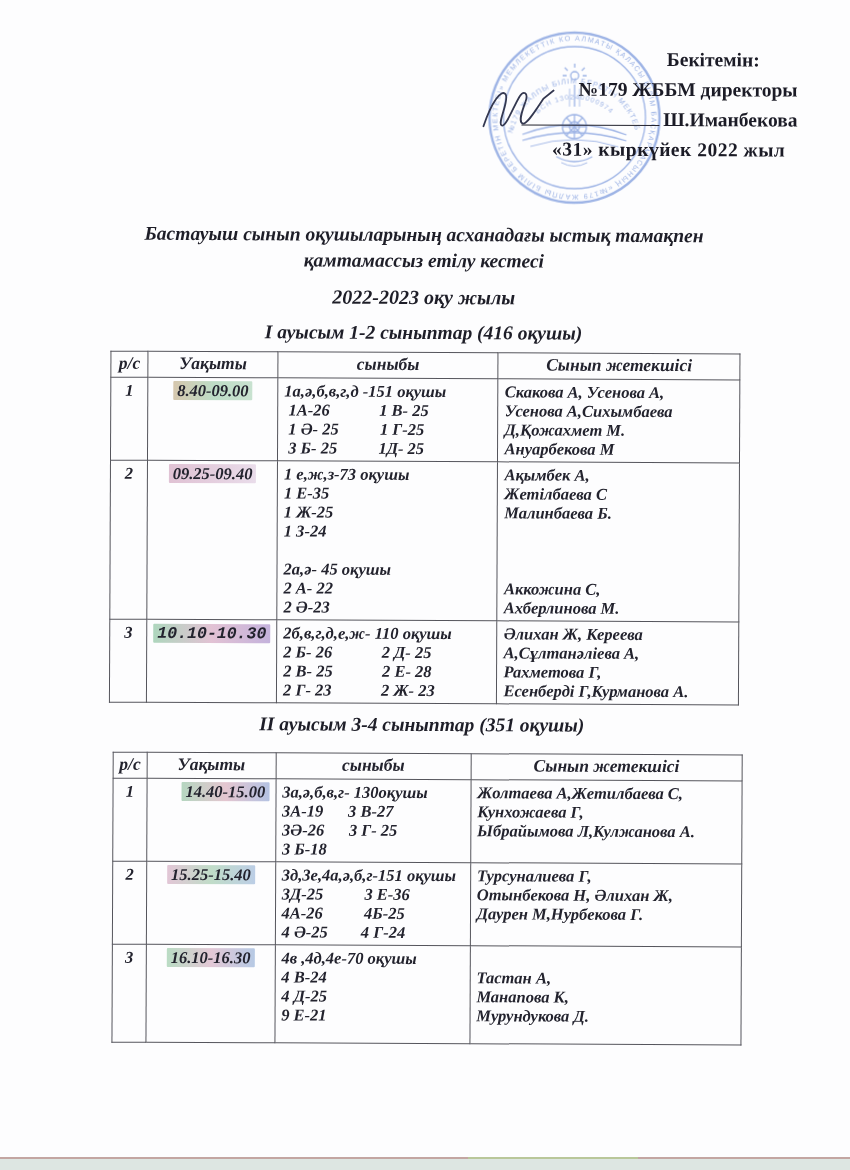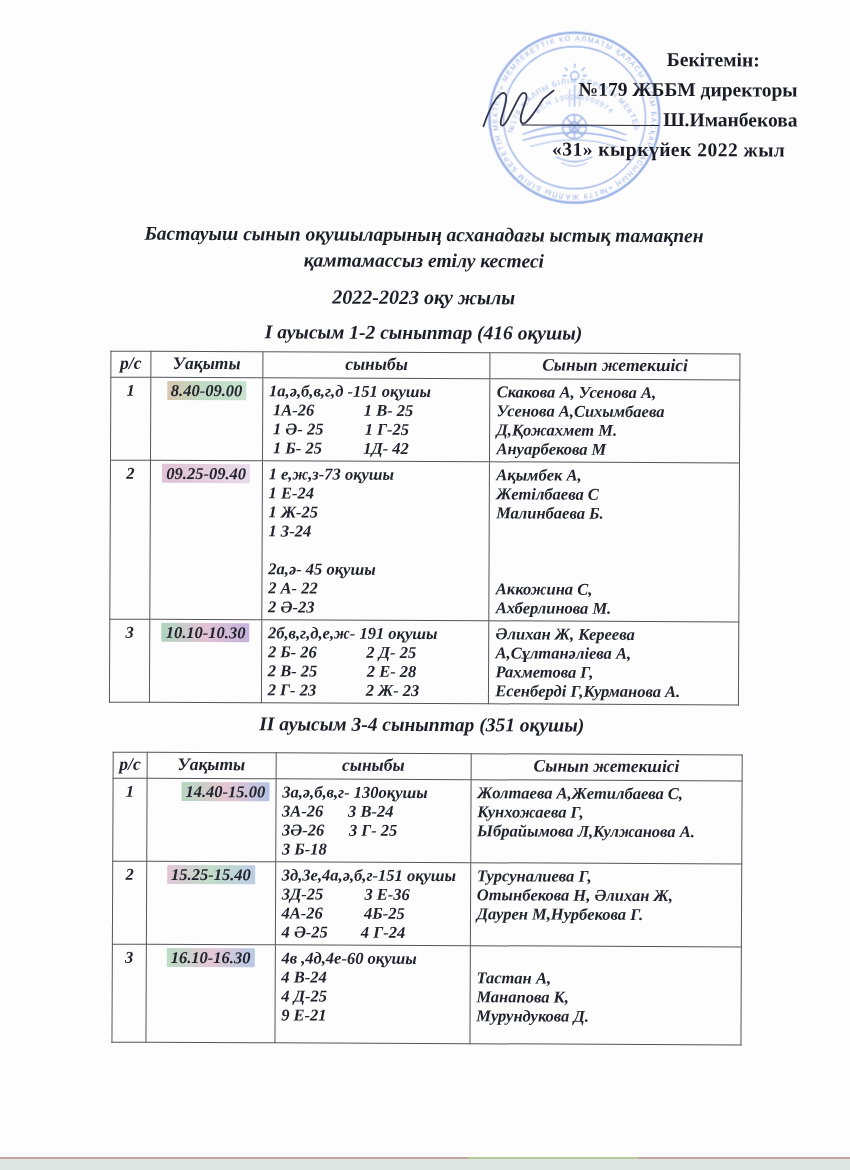--- a/index.html
+++ b/index.html
@@ -136,58 +136,58 @@
           </tr>
         </thead>
       <tbody>
           <tr>
             <td class="c-num">1</td>
             <td class="c-time"><span class="hl" style="background: linear-gradient(90deg, rgb(214, 199, 174) 0%, rgb(190, 220, 198) 50%, rgb(200, 226, 208) 100%);">8.40-09.00</span></td>
             <td class="c-classes">
               <div class="line">1а,ә,б,в,г,д -151 оқушы</div>
               <div class="line"> 1А-26            1 В- 25</div>
               <div class="line"> 1 Ә- 25          1 Г-25</div>
-              <div class="line"> 1 Б- 25          1Д- 42</div>
+              <div class="line"> 3 Б- 25          1Д- 25</div>
             </td>
             <td class="c-teachers">
               <div class="line">Скакова А, Усенова А,</div>
               <div class="line">Усенова А,Сихымбаева</div>
               <div class="line">Д,Қожахмет М.</div>
               <div class="line">Ануарбекова М</div>
             </td>
           </tr>
           <tr>
             <td class="c-num">2</td>
             <td class="c-time"><span class="hl" style="background: linear-gradient(90deg, rgb(224, 194, 212) 0%, rgb(228, 206, 222) 50%, rgb(233, 220, 234) 100%);">09.25-09.40</span></td>
             <td class="c-classes">
               <div class="line">1 е,ж,з-73 оқушы</div>
-              <div class="line">1 Е-24</div>
+              <div class="line">1 Е-35</div>
               <div class="line">1 Ж-25</div>
               <div class="line">1 З-24</div>
               <div class="line">&nbsp;</div>
               <div class="line">2а,ә- 45 оқушы</div>
               <div class="line">2 А- 22</div>
               <div class="line">2 Ә-23</div>
             </td>
             <td class="c-teachers">
               <div class="line">Ақымбек А,</div>
               <div class="line">Жетілбаева С</div>
               <div class="line">Малинбаева Б.</div>
               <div class="line">&nbsp;</div>
               <div class="line">&nbsp;</div>
               <div class="line">&nbsp;</div>
               <div class="line">Аккожина С,</div>
               <div class="line">Ахберлинова М.</div>
             </td>
           </tr>
           <tr>
             <td class="c-num">3</td>
-            <td class="c-time"><span class="hl" style="background: linear-gradient(90deg, rgb(174, 214, 189) 0%, rgb(226, 194, 212) 50%, rgb(196, 178, 220) 100%);">10.10-10.30</span></td>
-            <td class="c-classes">
-              <div class="line">2б,в,г,д,е,ж- 191 оқушы</div>
+            <td class="c-time"><span class="hl" style="background: linear-gradient(90deg, rgb(174, 214, 189) 0%, rgb(226, 194, 212) 50%, rgb(196, 178, 220) 100%); font-family: Liberation Mono, monospace;">10.10-10.30</span></td>
+            <td class="c-classes">
+              <div class="line">2б,в,г,д,е,ж- 110 оқушы</div>
               <div class="line">2 Б- 26            2 Д- 25</div>
               <div class="line">2 В- 25            2 Е- 28</div>
               <div class="line">2 Г- 23            2 Ж- 23</div>
             </td>
             <td class="c-teachers">
               <div class="line">Әлихан Ж, Кереева</div>
               <div class="line">А,Сұлтанәліева А,</div>
               <div class="line">Рахметова Г,</div>
               <div class="line">Есенберді Г,Курманова А.</div>
             </td>
@@ -211,21 +211,21 @@
             <th>сыныбы</th>
             <th>Сынып жетекшісі</th>
           </tr>
         </thead>
       <tbody>
           <tr>
             <td class="c-num">1</td>
             <td class="c-time"><span class="hl" style="background: linear-gradient(90deg, rgb(181, 214, 192) 0%, rgb(228, 198, 208) 50%, rgb(180, 194, 226) 100%); margin-left: 28px;">14.40-15.00</span></td>
             <td class="c-classes">
               <div class="line">3а,ә,б,в,г- 130оқушы</div>
-              <div class="line">3А-26      3 В-24</div>
+              <div class="line">3А-19      3 В-27</div>
               <div class="line">3Ә-26      3 Г- 25</div>
               <div class="line">3 Б-18</div>
             </td>
             <td class="c-teachers">
               <div class="line">Жолтаева А,Жетилбаева С,</div>
               <div class="line">Кунхожаева Г,</div>
               <div class="line">Ыбрайымова Л,Кулжанова А.</div>
             </td>
           </tr>
           <tr>
@@ -240,21 +240,21 @@
             <td class="c-teachers">
               <div class="line">Турсуналиева Г,</div>
               <div class="line">Отынбекова Н, Әлихан Ж,</div>
               <div class="line">Даурен М,Нурбекова Г.</div>
             </td>
           </tr>
           <tr>
             <td class="c-num">3</td>
             <td class="c-time"><span class="hl" style="background: linear-gradient(90deg, rgb(186, 220, 196) 0%, rgb(227, 200, 214) 50%, rgb(182, 201, 228) 100%); font-style: italic;">16.10-16.30</span></td>
             <td class="c-classes">
-              <div class="line">4в ,4д,4е-60 оқушы</div>
+              <div class="line">4в ,4д,4е-70 оқушы</div>
               <div class="line">4 В-24</div>
               <div class="line">4 Д-25</div>
               <div class="line">9 Е-21</div>
             </td>
             <td class="c-teachers">
               <div class="line">&nbsp;</div>
               <div class="line">Тастан А,</div>
               <div class="line">Манапова К,</div>
               <div class="line">Мурундукова Д.</div>
             </td>

